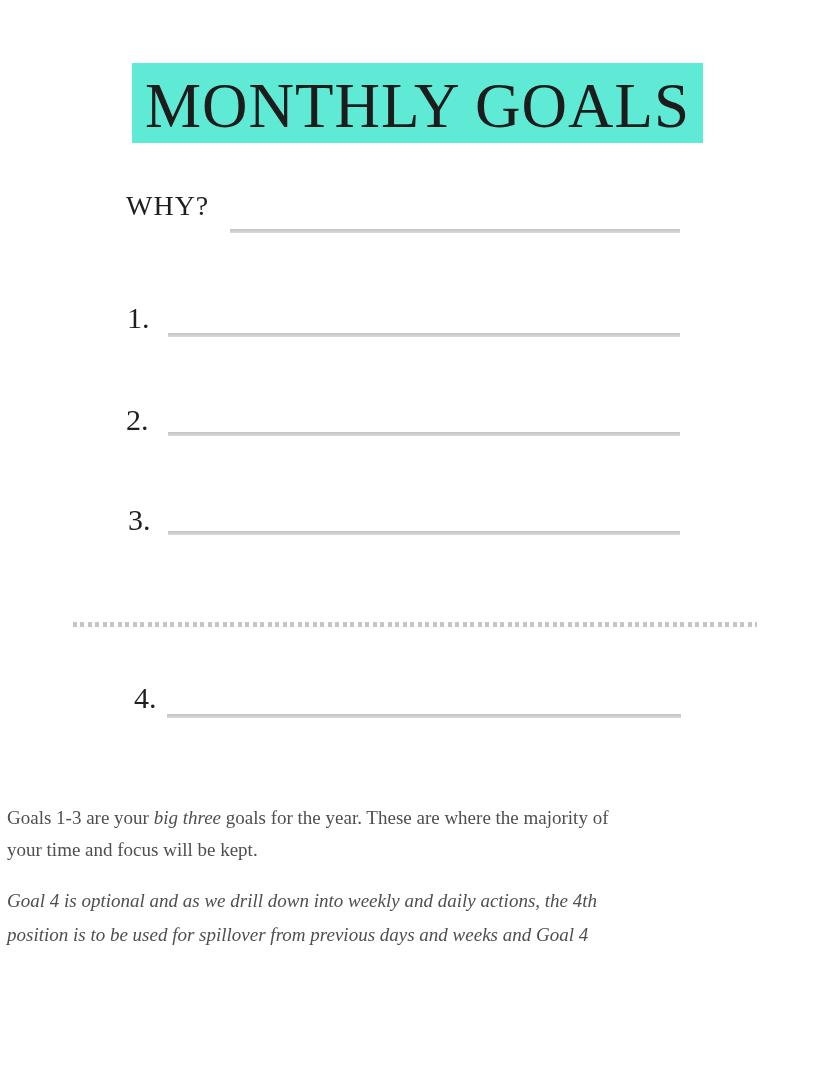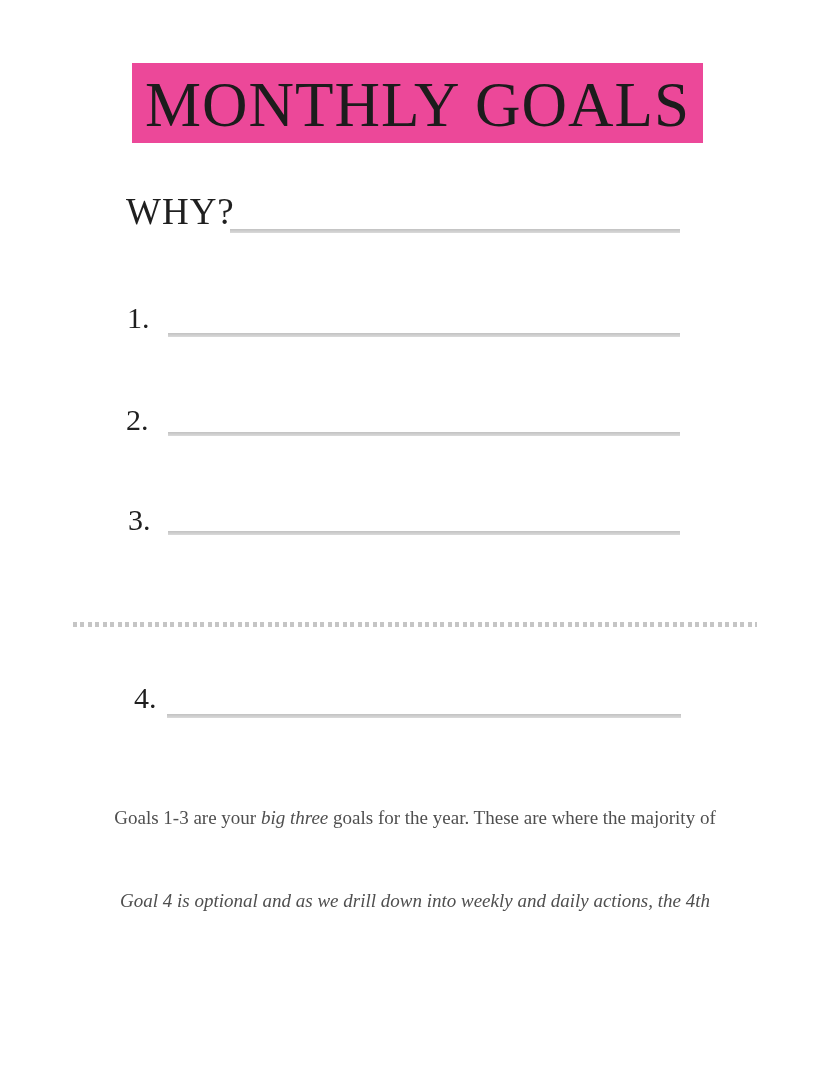--- a/index.html
+++ b/index.html
@@ -14,37 +14,38 @@
     background: #ffffff;
     overflow: hidden;
     font-family: "Liberation Serif", serif;
   }
   .title-banner {
     position: absolute;
     left: 132px;
     top: 63px;
     width: 571px;
     height: 80px;
-    background: #ec4899;
+    background: #5eead4;
     display: flex;
+    align-items: center;
     justify-content: center;
   }
   .page-title {
     font-size: 63px;
     font-weight: 400;
     letter-spacing: 1px;
     color: #1c1c1c;
     white-space: nowrap;
     padding-top: 6px;
   }
   .why-label {
     position: absolute;
     left: 126px;
     top: 190px;
-    font-size: 37px;
+    font-size: 28px;
     letter-spacing: 1px;
     color: #1f1f1f;
     white-space: nowrap;
   }
   .why-line {
     position: absolute;
     left: 230px;
     top: 229px;
     width: 450px;
     height: 4px;
@@ -80,21 +81,21 @@
     background-image: repeating-linear-gradient(
       to right,
       #c5c5c5 0px, #c5c5c5 4px,
       transparent 4px, transparent 7.5px
     );
   }
   .notes {
     position: absolute;
     left: 7px;
     width: 816px;
-    text-align: center;
+    text-align: left;
     color: #4f4f4f;
     font-size: 19px;
   }
   .notes-p1 { top: 802px; }
   .notes-p2 { top: 884px; }
   .notes-line {
     line-height: 32px;
     white-space: nowrap;
   }
   .notes-p2 .notes-line { line-height: 34px; font-style: italic; }
@@ -121,19 +122,21 @@
   <div class="goal-number goal-3-number">3.</div>
   <div class="goal-line goal-3-line"></div>
 
   <div class="dotted-divider"></div>
 
   <div class="goal-number goal-4-number">4.</div>
   <div class="goal-line goal-4-line"></div>
 
   <div class="notes notes-p1">
     <div class="notes-line"><span>Goals 1-3 are your </span><span class="notes-emphasis">big three</span><span> goals for the year. These are where the majority of</span></div>
+    <div class="notes-line">your time and focus will be kept.</div>
   </div>
 
   <div class="notes notes-p2">
     <div class="notes-line">Goal 4 is optional and as we drill down into weekly and daily actions, the 4th</div>
+    <div class="notes-line">position is to be used for spillover from previous days and weeks and Goal 4</div>
   </div>
 
 </div>
 
 </body></html>

